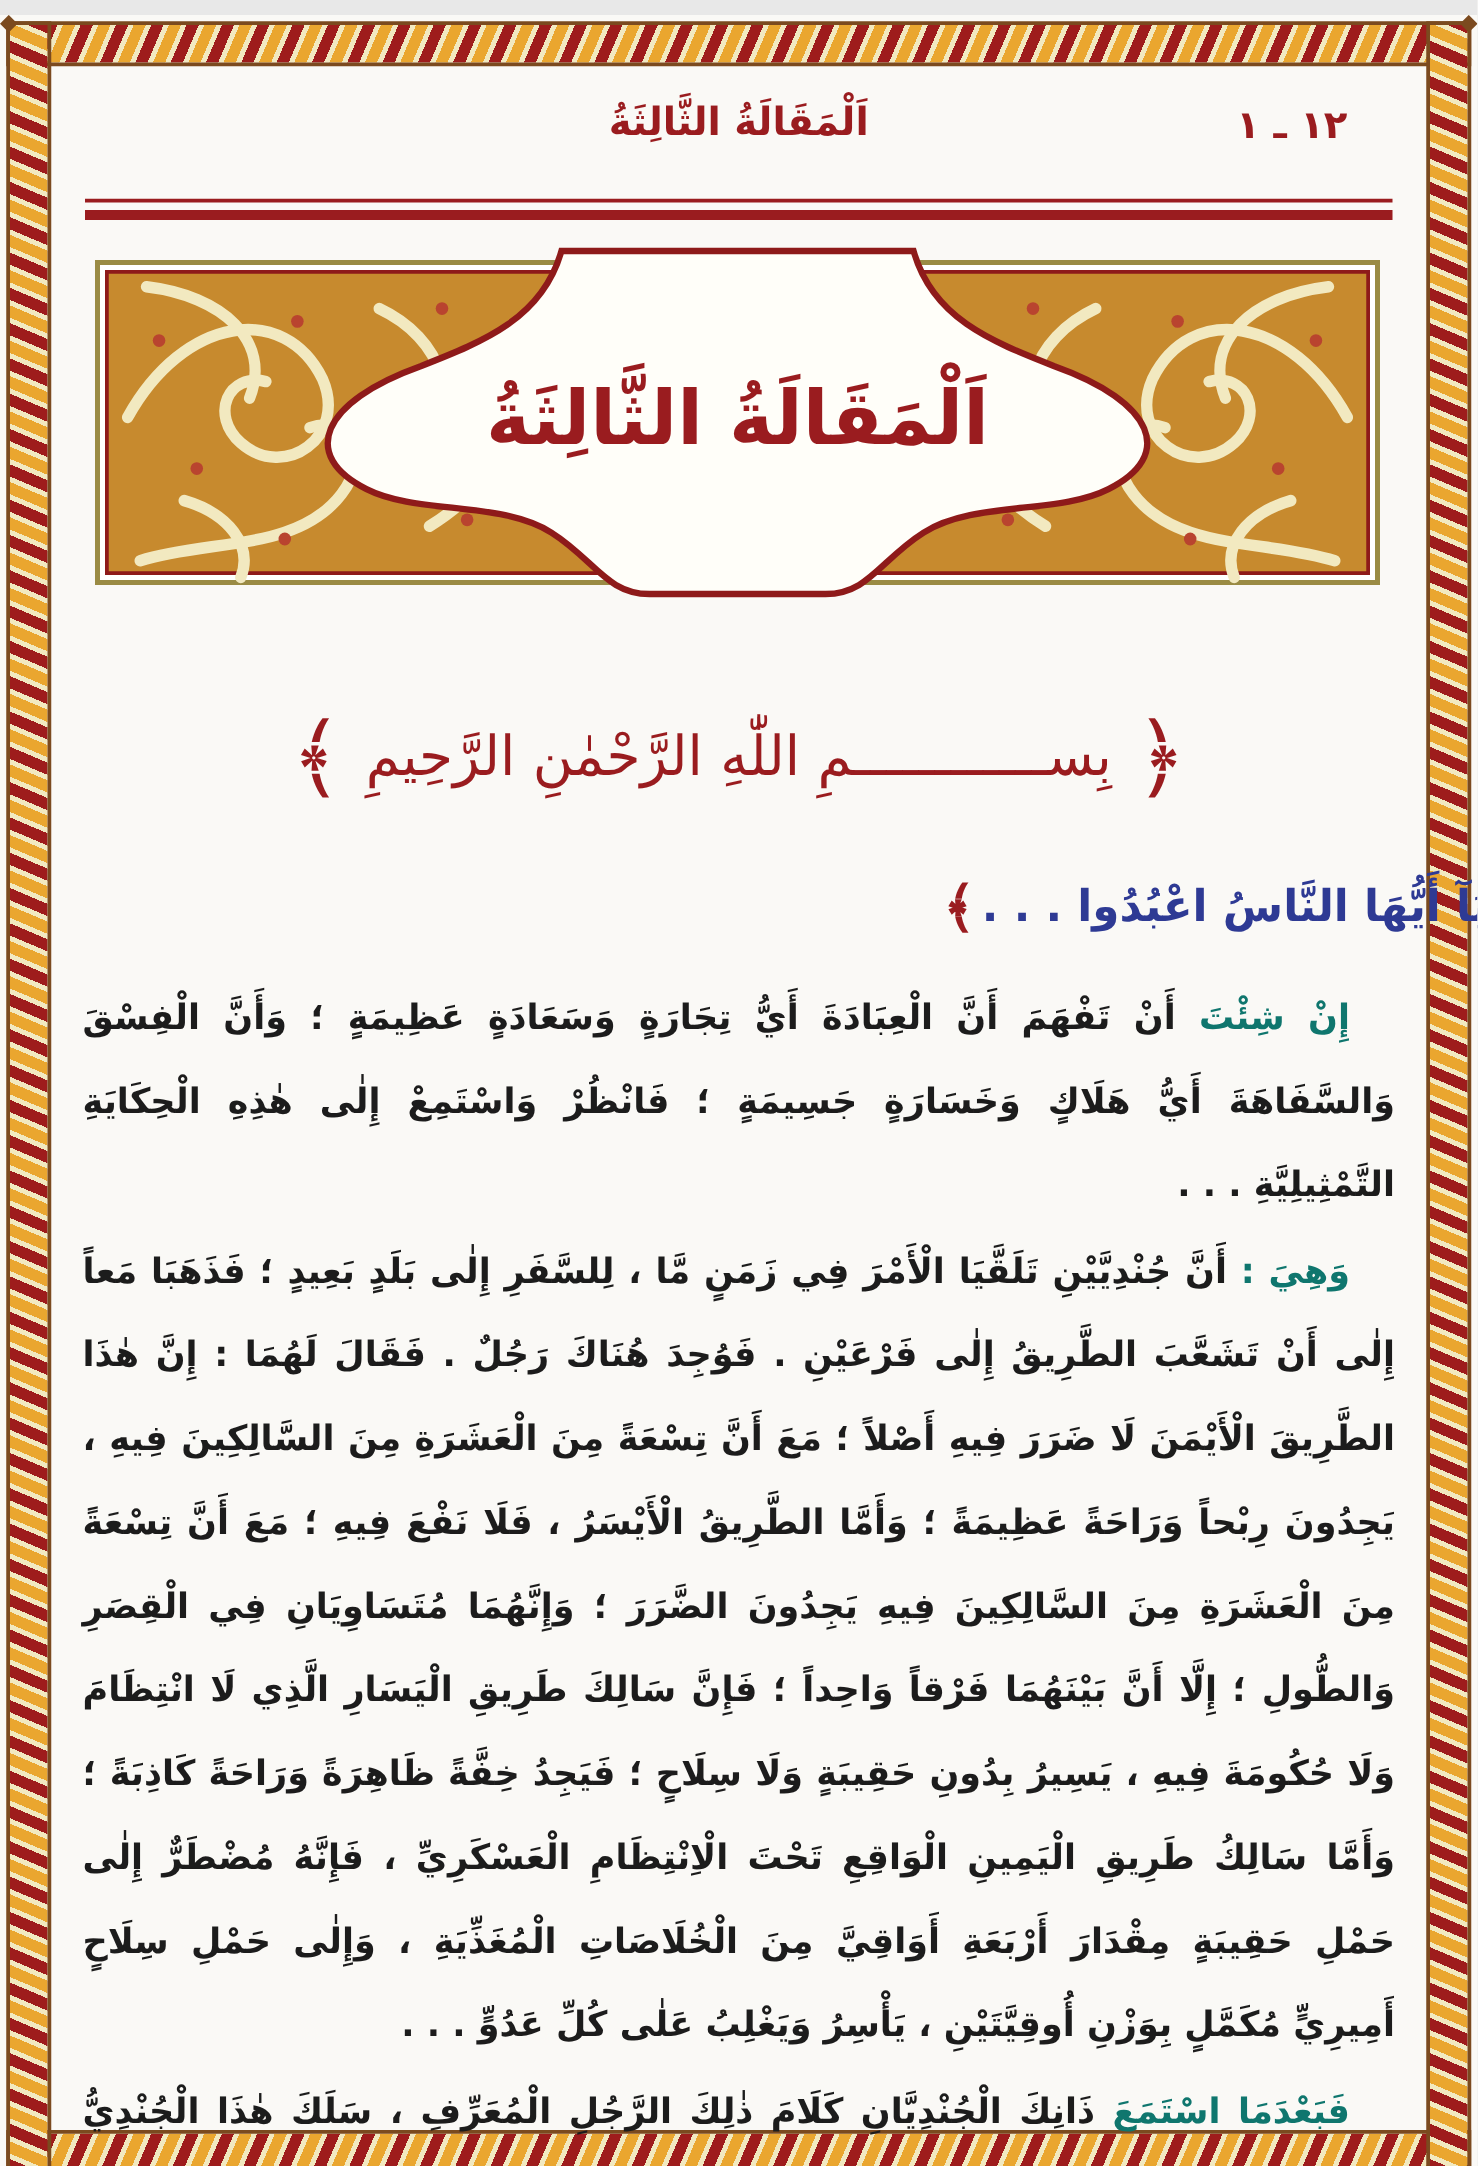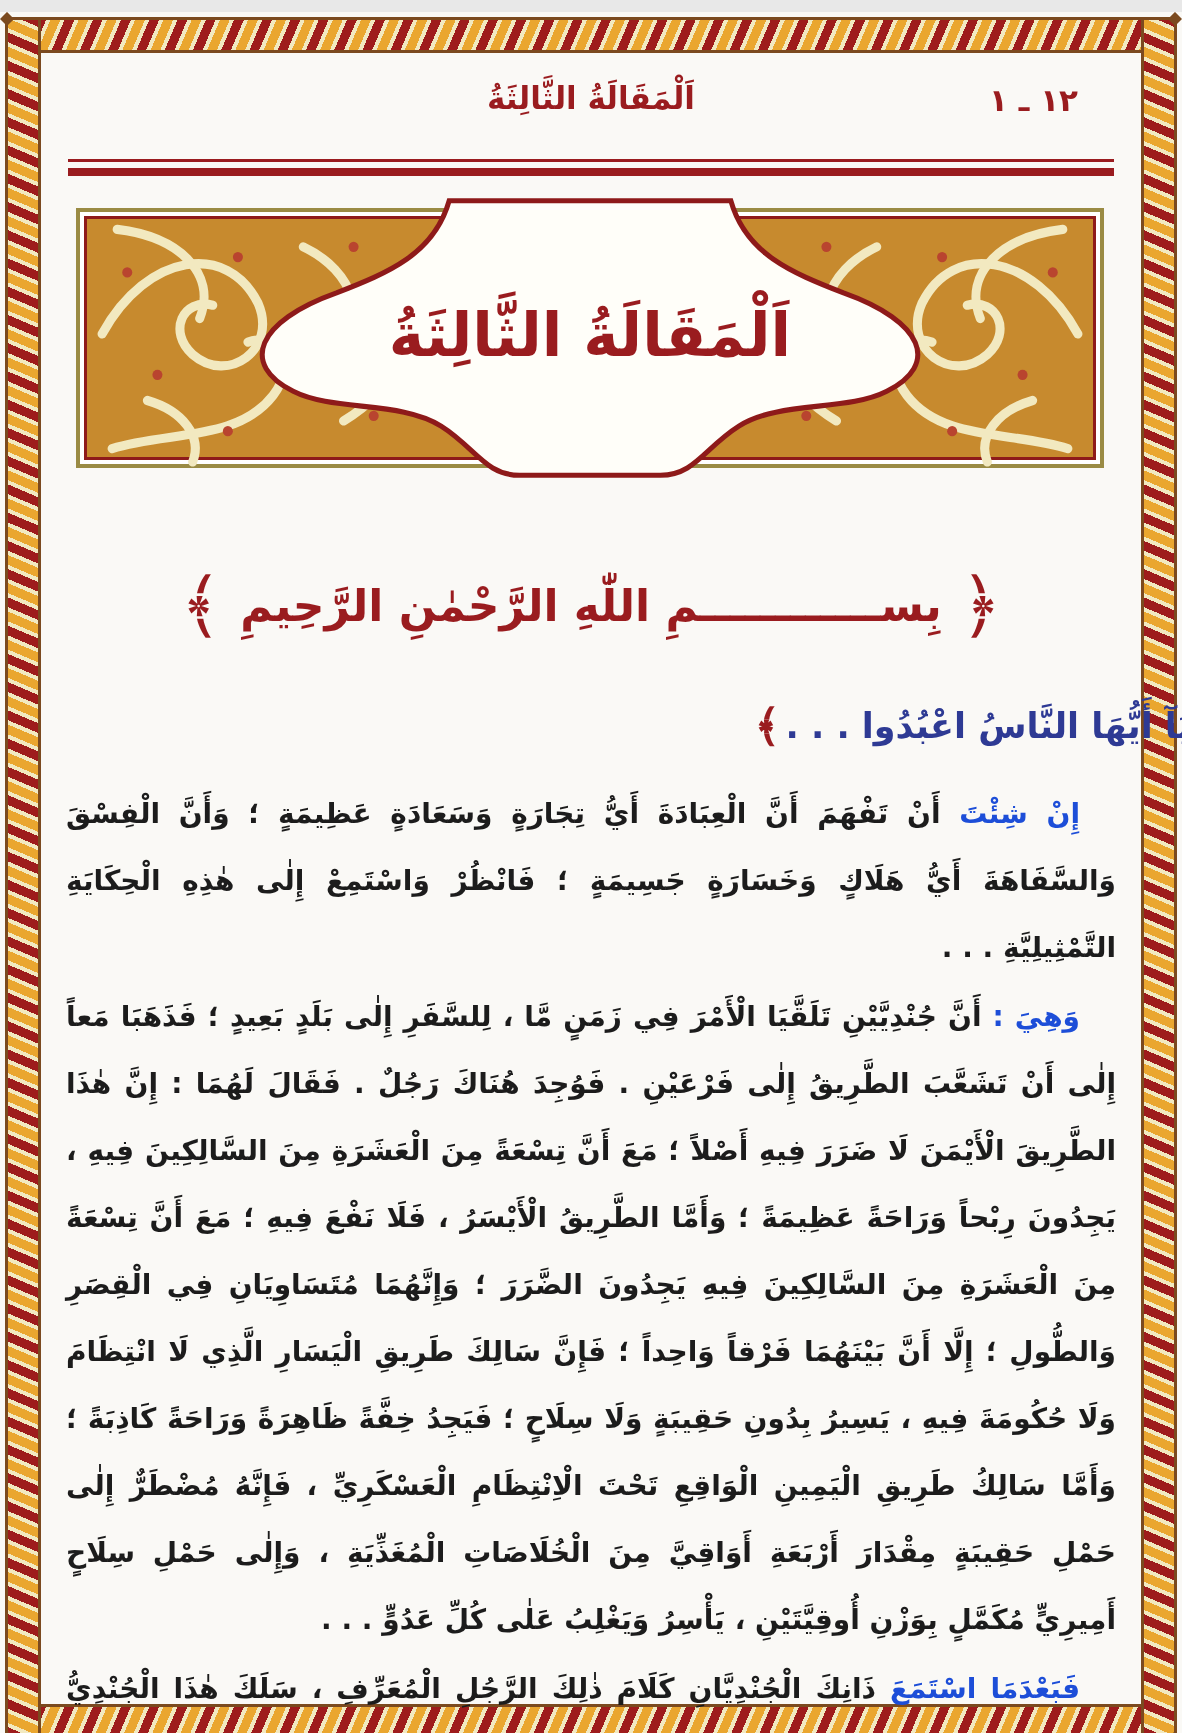--- a/index.html
+++ b/index.html
@@ -45,37 +45,37 @@
     position:absolute;left:0;top:50%;width:100%;transform:translateY(-54%);
     text-align:center;font-size:60px;font-weight:bold;color:#9A1C1F;z-index:3;
   }
 
   
   .basmala{
     position:absolute;top:538px;left:0;width:100%;height:110px;
     display:flex;align-items:center;justify-content:center;gap:18px;direction:rtl;
   }
   .basmala .orn{font-size:72px;color:#9A1C1F;line-height:1;}
-  .basmala .txt{font-size:44px;font-weight:bold;color:#9A1C1F;white-space:nowrap;}
+  .basmala .txt{font-size:44px;font-weight:normal;color:#9A1C1F;white-space:nowrap;}
 
   
   .verse{
     position:absolute;top:688px;left:0;width:100%;direction:rtl;padding-left:40px;
   }
   .verse .brk{font-size:44px;color:#9A1C1F;font-weight:bold;vertical-align:middle;}
   .verse .txt{font-size:35px;font-weight:bold;color:#2E3A94;vertical-align:middle;}
 
   
   .body-text{
     position:absolute;left:66px;right:66px;top:768px;
     direction:rtl;text-align:justify;
     font-size:28px;line-height:67px;font-weight:bold;color:#1C1C1C;
   }
   .body-text p{margin:0 0 2px 0;text-indent:36px;}
-  .lead{color:#1d4ed8;}
+  .lead{color:#0f766e;}
 </style>
 </head>
 <body>
 
 <div class="page">
 
   <div class="frame h t"></div>
   <div class="frame h b"></div>
   <div class="frame v l"></div>
   <div class="frame v r"></div>

